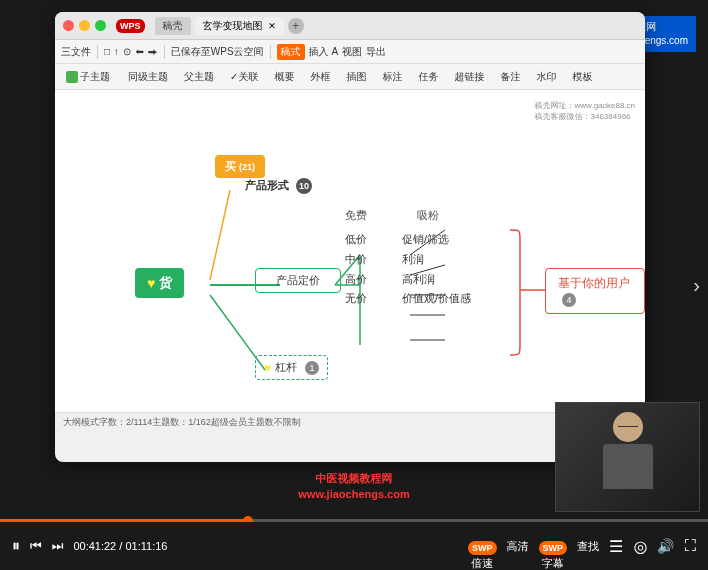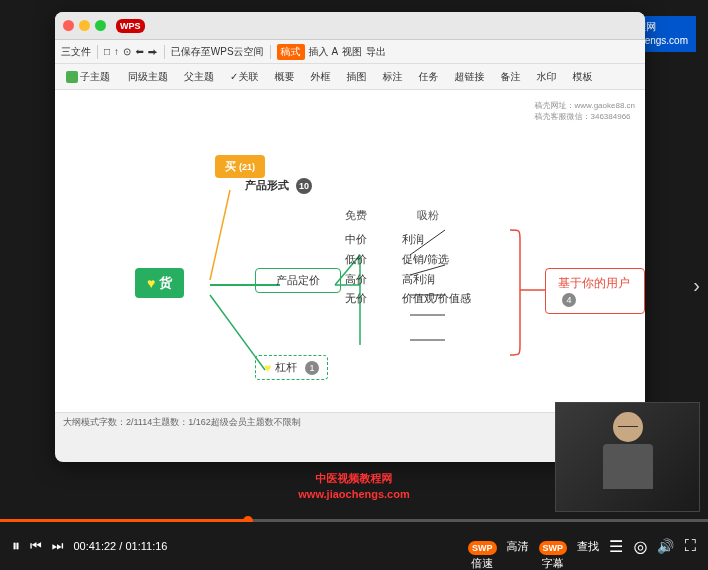--- a/index.html
+++ b/index.html
@@ -437,20 +437,30 @@
 
   <div class="wps-window">
 
     <div class="title-bar">
       <div class="traffic-lights">
         <div class="tl-red"></div>
         <div class="tl-yellow"></div>
         <div class="tl-green"></div>
       </div>
       <div class="wps-badge">WPS</div>
+      <div class="tab-area">
+        <div class="tab-item">
+          <span>稿壳</span>
+        </div>
+        <div class="tab-item active">
+          <span>玄学变现地图</span>
+          <span class="tab-close">✕</span>
+        </div>
+        <div class="plus-btn">+</div>
+      </div>
     </div>
 
     <div class="toolbar">
       <span class="toolbar-item">三文件</span>
       <span class="toolbar-sep"></span>
       <span class="toolbar-item">□</span>
       <span class="toolbar-item">↑</span>
       <span class="toolbar-item">⊙</span>
       <span class="toolbar-item">⬅</span>
       <span class="toolbar-item">⮕</span>
@@ -526,26 +536,26 @@
         <span>产品定价</span>
       </div>
 
       <div style="position:absolute; top:118px; left:290px; font-size:11px; color:#555; display:flex; gap:50px;">
         <span>免费</span>
         <span>吸粉</span>
       </div>
 
       <div style="position:absolute; top:140px; left:290px; font-size:11px; color:#333; line-height:1.8;">
         <div style="display:flex; gap:35px;">
+          <span>低价</span>
+          <span>促销/筛选</span>
+        </div>
+        <div style="display:flex; gap:35px;">
           <span>中价</span>
           <span>利润</span>
-        </div>
-        <div style="display:flex; gap:35px;">
-          <span>低价</span>
-          <span>促销/筛选</span>
         </div>
         <div style="display:flex; gap:35px;">
           <span>高价</span>
           <span>高利润</span>
         </div>
         <div style="display:flex; gap:35px;">
           <span>无价</span>
           <span>价值观/价值感</span>
         </div>
       </div>

